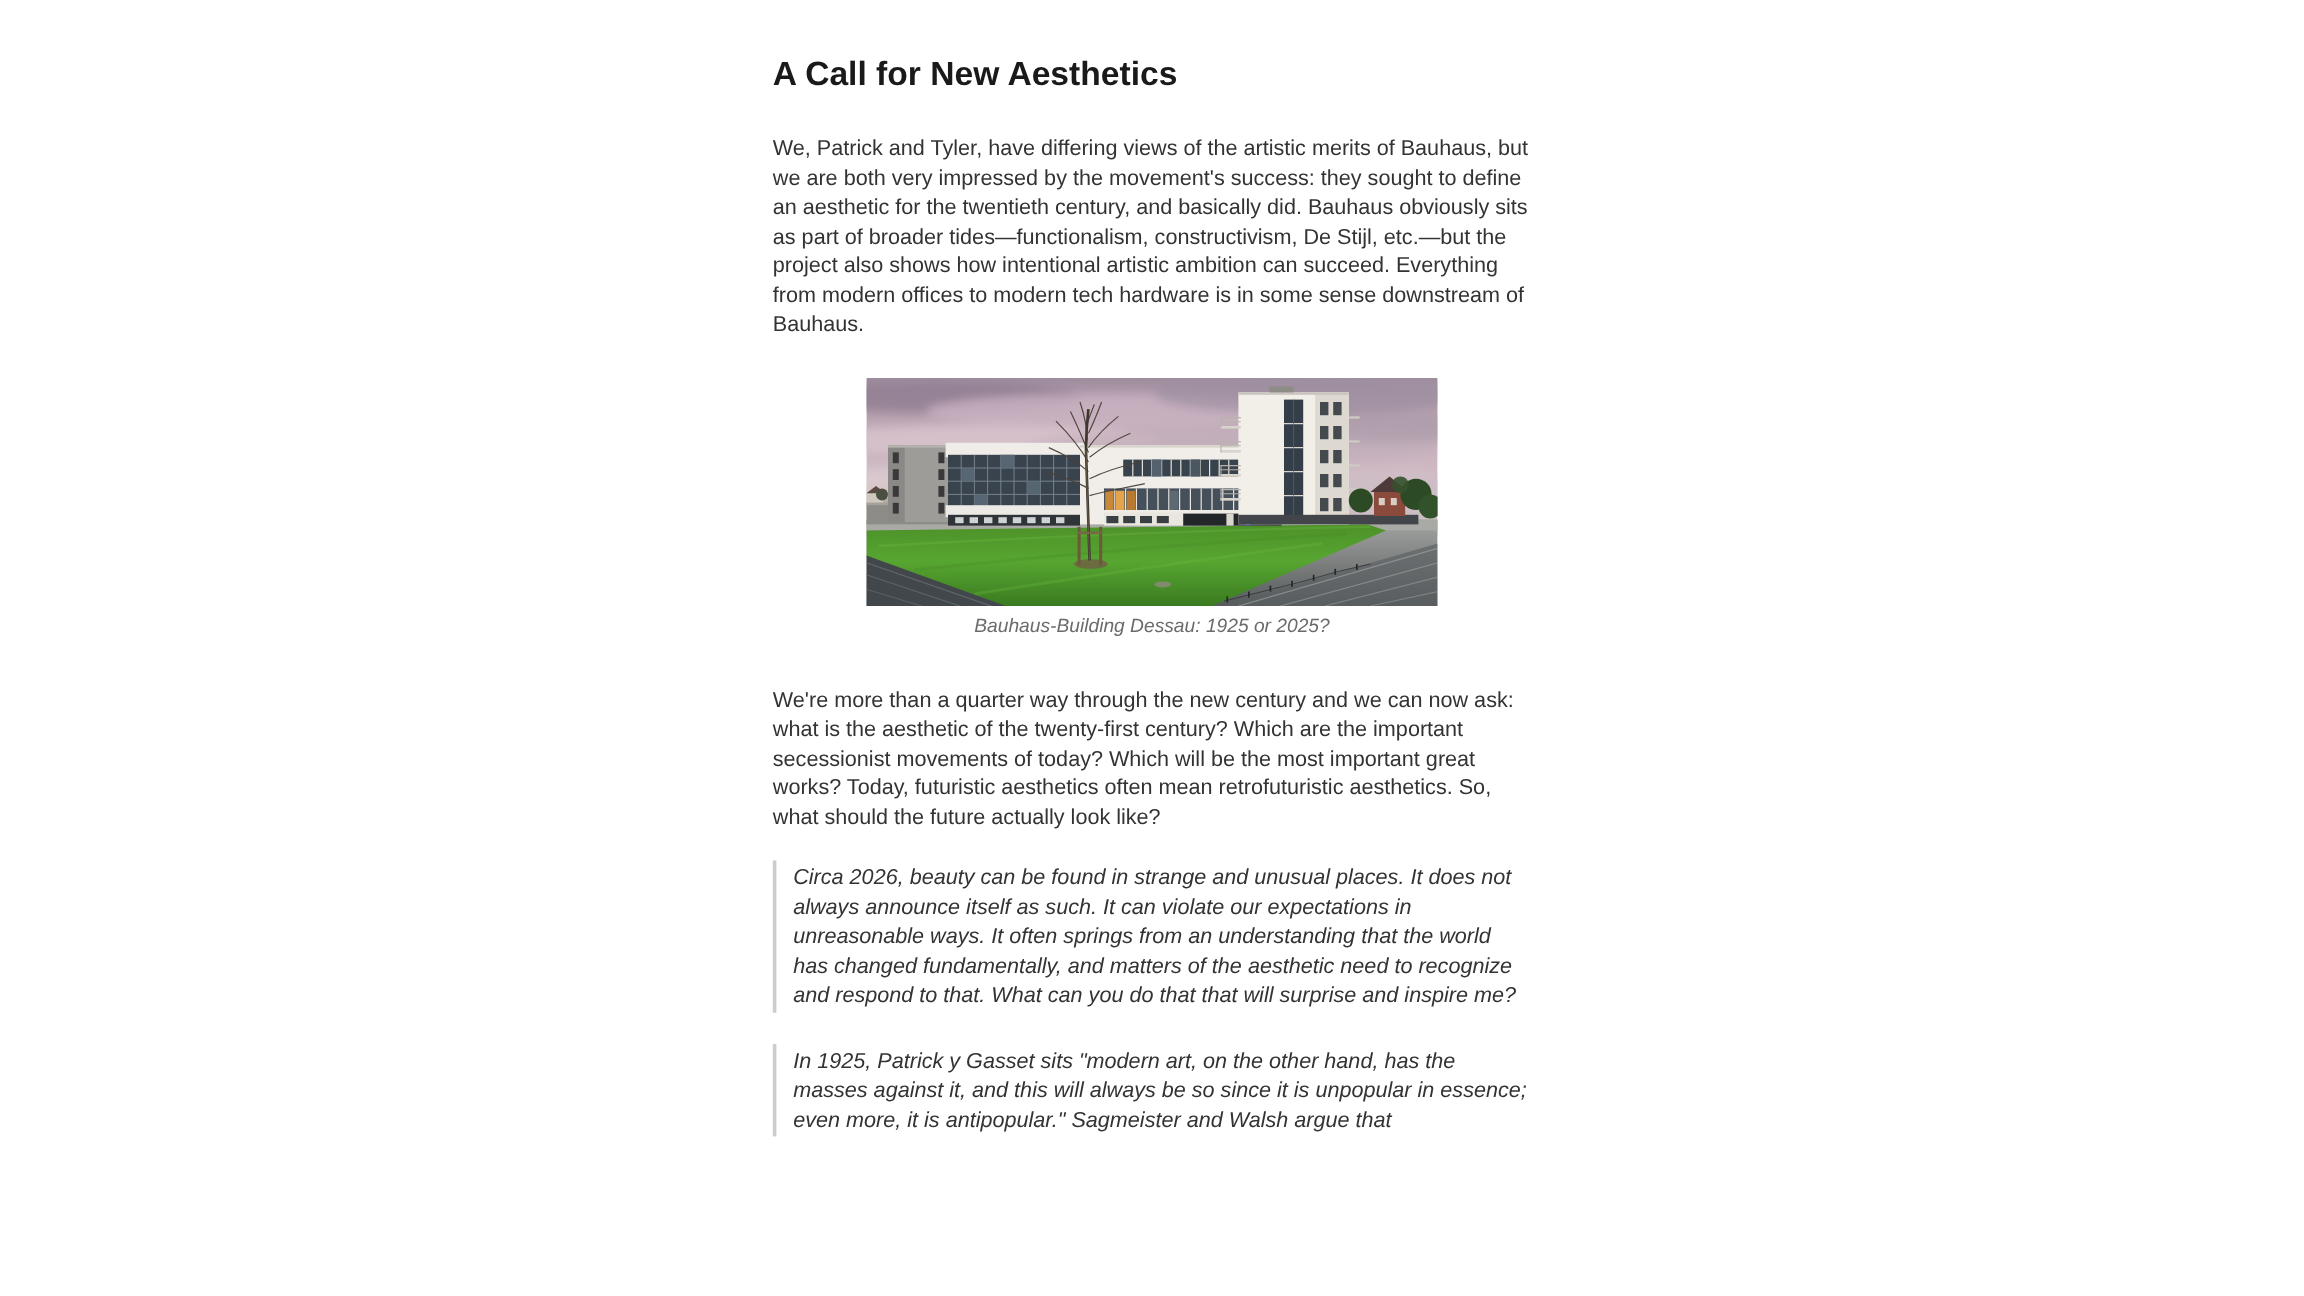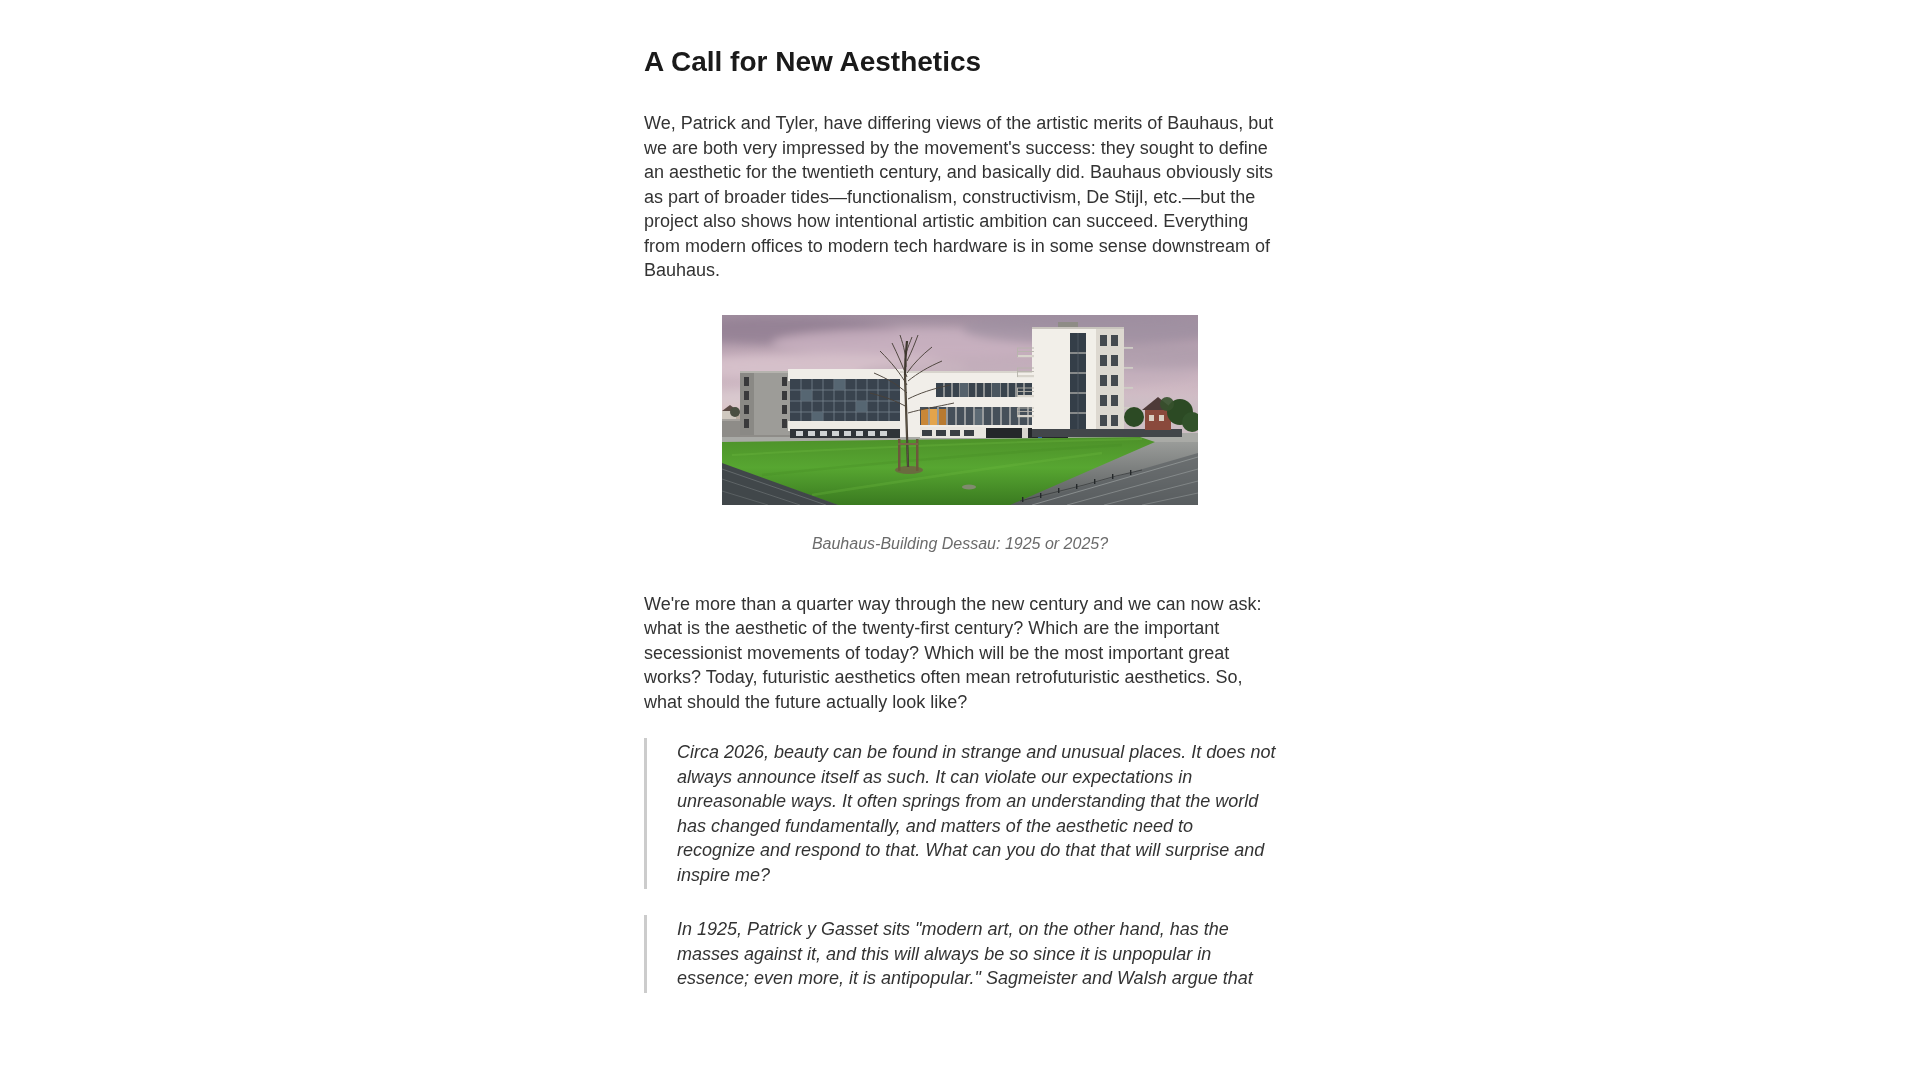--- a/index.html
+++ b/index.html
@@ -30,30 +30,30 @@
     line-height:35px;
     font-weight:700;
     color:var(--title);
     margin:0 0 32px 0;
   }
   p{margin:0 0 24px 0;}
   a{color:inherit;text-underline-offset:2px;text-decoration-thickness:1px;cursor:pointer;}
   figure{margin:32px 0 38px 0;text-align:center;}
   .photo{display:block;margin:0 auto;width:476px;height:190px;}
   figcaption{
-    margin-top:29px;
+    margin-top:8px;
     font-style:italic;
     font-size:16px;
     line-height:20px;
     color:var(--muted);
   }
   blockquote{
     margin:0 0 26px 0;
     border-left:3px solid var(--quote-border);
-    padding:2px 0 2px 30px;
+    padding:2px 0 2px 14px;
   }
   blockquote p{font-style:italic;margin:0;}
   blockquote footer{
     margin-top:12px;
     font-style:normal;
     font-size:17px;
     color:var(--attrib);
   }
 </style>
 </head>

